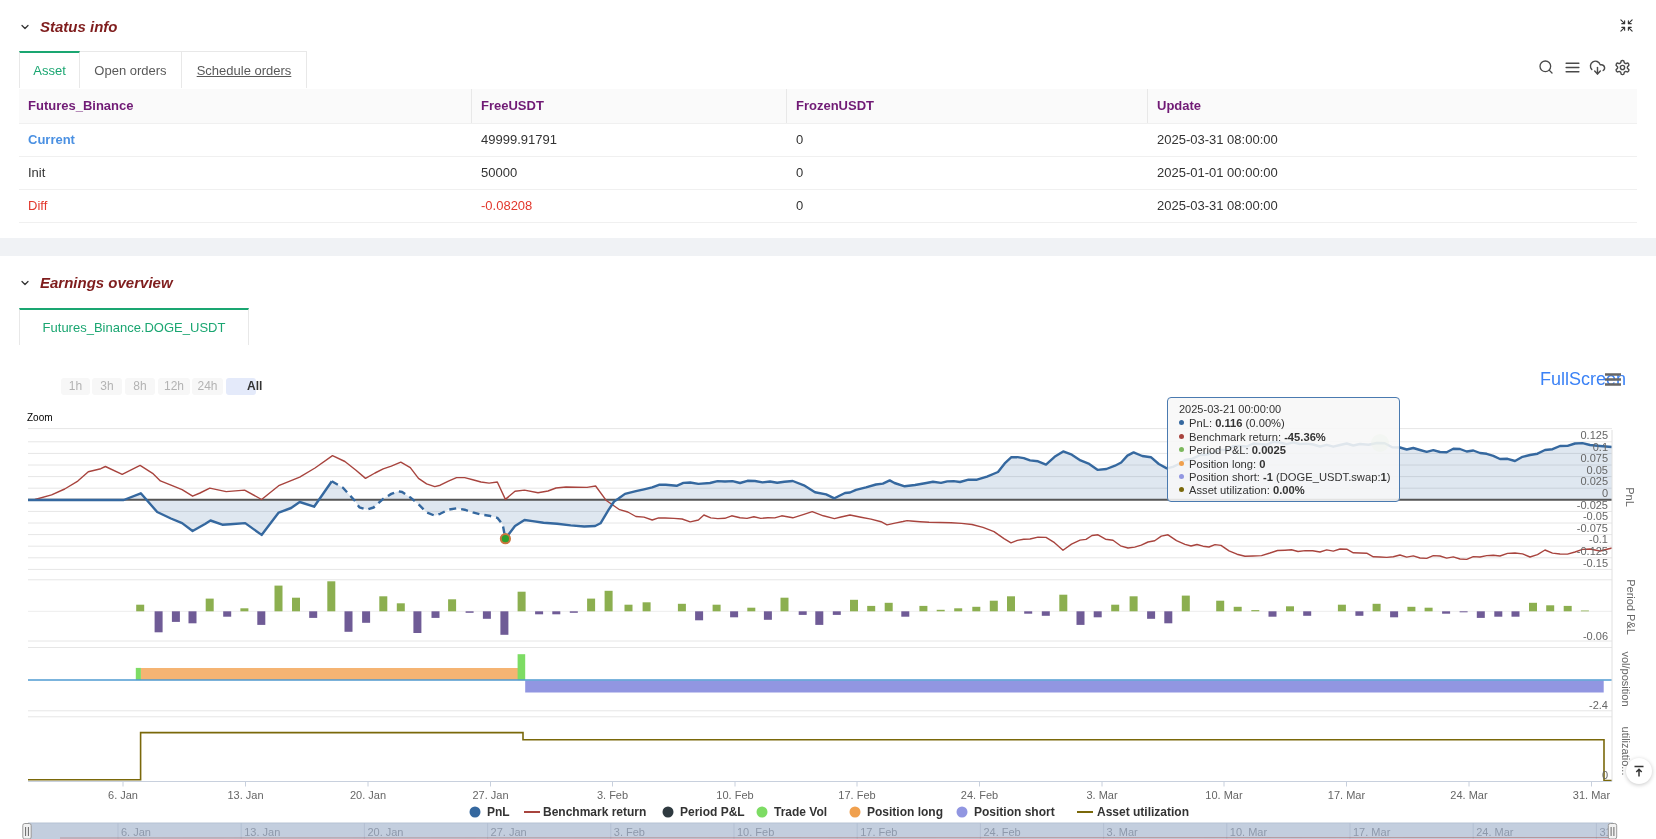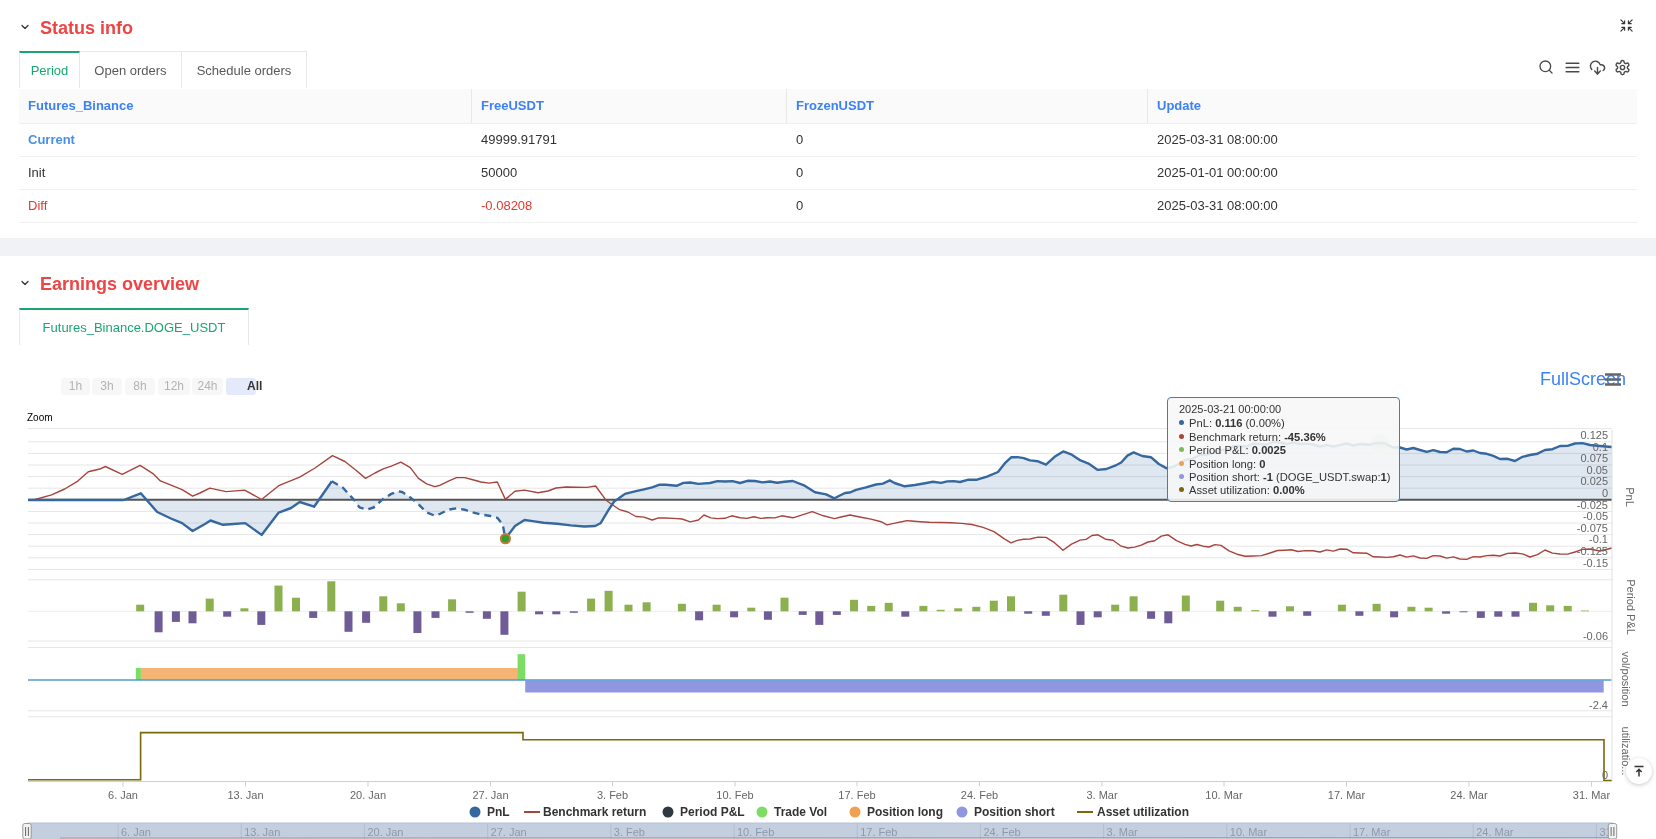--- a/index.html
+++ b/index.html
@@ -1,27 +1,27 @@
 <!DOCTYPE html>
 <html><head><meta charset="utf-8">
 <style>
 * { margin:0; padding:0; box-sizing:border-box; }
 html,body { width:1656px; height:839px; font-family:"Liberation Sans",sans-serif; background:#fff; overflow:hidden; }
 #page { position:relative; width:1656px; height:839px; }
-.sect-title { position:absolute; font-size:18px; font-weight:700; color:#ef4444; }
+.sect-title { position:absolute; font-size:15px; font-weight:700; color:#7f1d1d;font-style:italic; }
 .grayband { position:absolute; left:0; top:238px; width:1656px; height:18px; background:#f0f2f5; }
 
 .tabs1 { position:absolute; left:19px; top:51px; height:37px; display:flex; }
 .tab { border:1px solid #e8e8e8; border-bottom:none; background:#fff; font-size:13px; color:#595959;
        display:flex; align-items:center; justify-content:center; }
 .tab + .tab { border-left:none; }
 .tab.active { border-top:2px solid #1aa671; color:#1aa671; }
 
 table.grid { position:absolute; left:19px; top:89px; width:1618px; border-collapse:collapse; font-size:13px; color:#333; }
-table.grid th { background:#fafafa; font-weight:700; color:#3b82f6; text-align:left; height:34px; padding:0 8px 0 9px; border-bottom:1px solid #f0f0f0; position:relative; }
+table.grid th { background:#fafafa; font-weight:700; color:#701a75; text-align:left; height:34px; padding:0 8px 0 9px; border-bottom:1px solid #f0f0f0; position:relative; }
 table.grid th:not(:last-child):after { content:""; position:absolute; right:0; top:0px; height:34px; width:1px; background:#e8e8e8; }
 table.grid td { height:33px; padding:0 8px 0 9px; border-bottom:1px solid #f0f0f0; }
 .blue { color:#4a90e2;font-weight:bold; } .red { color:#e2382d; }
 
 .ctitle { position:absolute; top:367px; left:0; width:1650px; text-align:center; font-size:14px; color:#333; }
 .fullscreen { position:absolute; top:369px; left:1540px; font-size:18px; color:#3b82f6; }
 .zoomlab { position:absolute; top:412px; left:27px; font-size:10px; color:#000000; }
 .zbtn { position:absolute; top:378px; height:17px; line-height:17px; text-align:center; font-size:12px;
         border-radius:3px; background:#f7f7f7; color:#b3b3b3; }
 .zbtn.active { background:#e4eafa; color:#333; font-weight:700; }
@@ -34,23 +34,23 @@
            border:1px solid #4a7ab0; border-radius:4px; padding:5px 0 0 11px; font-size:11.2px; color:#333; z-index:5; line-height:13.4px; }
 .tt-title { font-size:11px; margin-bottom:1px; }
 .tt-row { }
 .tt-row b { font-weight:700; }
 .dot { display:inline-block; width:5px; height:5px; border-radius:50%; margin-right:5px; vertical-align:2px; }
 </style></head>
 <body>
 <div id="page">
   <div class="sect-title" style="left:40px; top:18px;">Status info</div>
   <div class="tabs1">
-    <div class="tab active" style="width:61px;">Period</div>
+    <div class="tab active" style="width:61px;">Asset</div>
     <div class="tab" style="width:102px;">Open orders</div>
-    <div class="tab" style="width:125px;">Schedule orders</div>
+    <div class="tab" style="width:125px;text-decoration:underline;">Schedule orders</div>
   </div>
   <table class="grid">
     <colgroup>
         <col style="width:453px">
         <col style="width:315px">
         <col style="width:361px">
         <col>
       </colgroup>
     <tbody>
         <tr>

